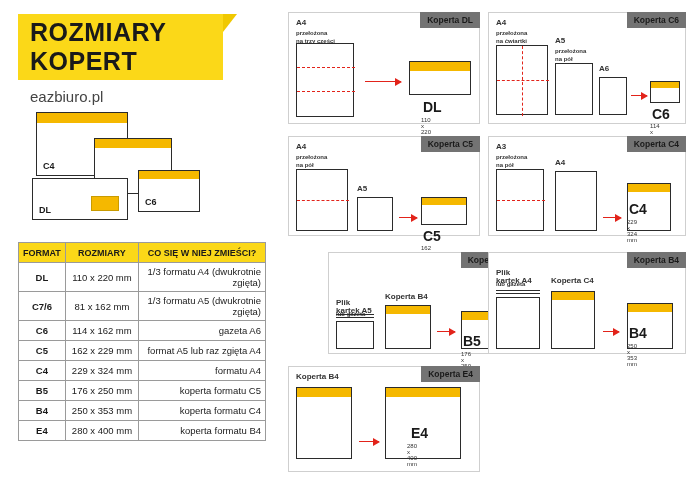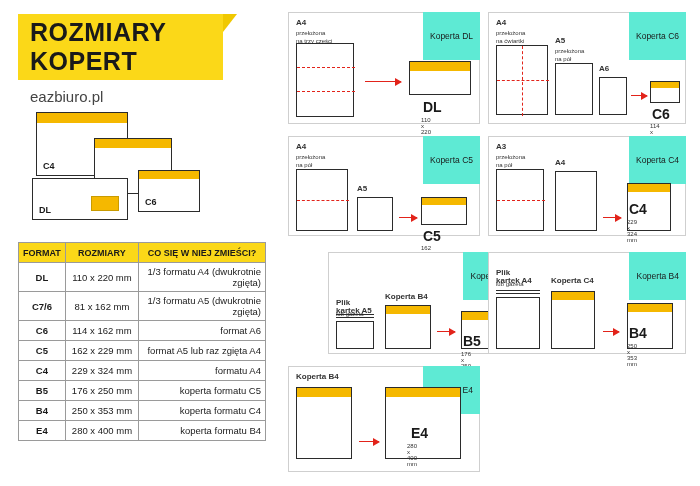--- a/index.html
+++ b/index.html
@@ -64,24 +64,24 @@
   .tbl td.c2{width:130px;text-align:right;}
   .tbl th.c0{width:44px;text-align:center;}
   .tbl th.c1{width:74px;text-align:center;}
   .tbl th.c2{width:130px;}
 
   
   .panel{
     position:absolute;border:1px solid #cfcfcf;background:#fff;box-sizing:border-box;
   }
   .panel-tab{
-    position:absolute;right:-1px;top:-1px;background:#5eead4;color:#1a1a1a;
-    font-size:8.5px;font-weight:normal;padding:19px 7px;line-height:10px;
-  }
-  .note{position:absolute;font-size:6px;line-height:7.5px;color:#333;}
+    position:absolute;right:-1px;top:-1px;background:#737373;color:#1a1a1a;
+    font-size:8.5px;font-weight:bold;padding:3px 7px;line-height:10px;
+  }
+  .note{position:absolute;font-size:6px;line-height:7.5px;color:#333;font-weight:bold;}
   .note b{font-size:8px;}
   .sheet{position:absolute;background:#fff;border:1px solid #2b2b2b;box-sizing:border-box;}
   .dash-h{position:absolute;border-top:1.5px dashed #e2231a;}
   .dash-v{position:absolute;border-left:1.5px dashed #e2231a;}
   .arrow{position:absolute;height:1.4px;background:#e2231a;}
   .arrow:after{
     content:"";position:absolute;right:-1px;top:-3.3px;
     border-left:7px solid #e2231a;border-top:4px solid transparent;border-bottom:4px solid transparent;
   }
   .res{position:absolute;}
@@ -138,21 +138,21 @@
           <td class="c2">1/3 formatu A4 (dwukrotnie zgięta)</td>
         </tr>
       <tr>
           <td class="c0">C7/6</td>
           <td class="c1">81 x 162 mm</td>
           <td class="c2">1/3 formatu A5 (dwukrotnie zgięta)</td>
         </tr>
       <tr>
           <td class="c0">C6</td>
           <td class="c1">114 x 162 mm</td>
-          <td class="c2">format A6</td>
+          <td class="c2">gazeta A6</td>
         </tr>
       <tr>
           <td class="c0">C5</td>
           <td class="c1">162 x 229 mm</td>
           <td class="c2">format A5 lub raz zgięta A4</td>
         </tr>
       <tr>
           <td class="c0">C4</td>
           <td class="c1">229 x 324 mm</td>
           <td class="c2">formatu A4</td>

